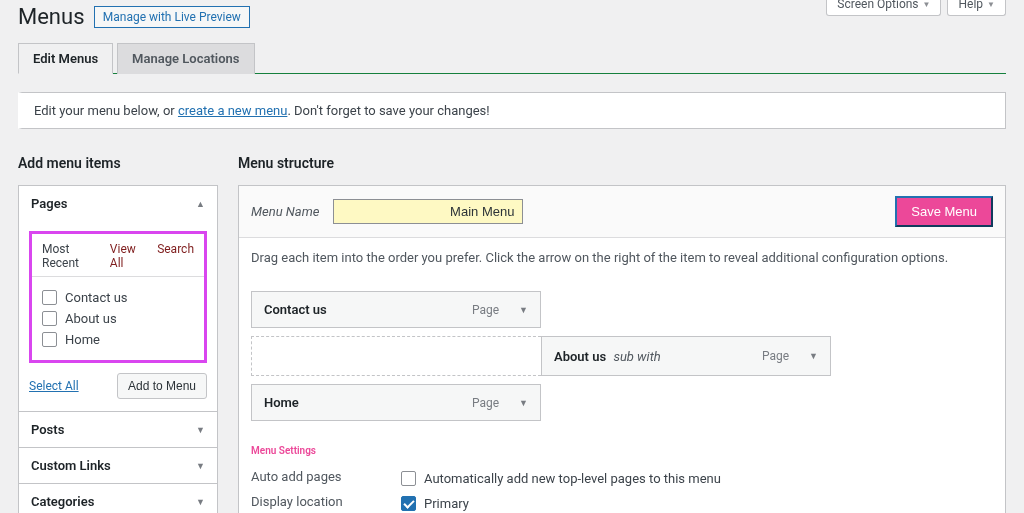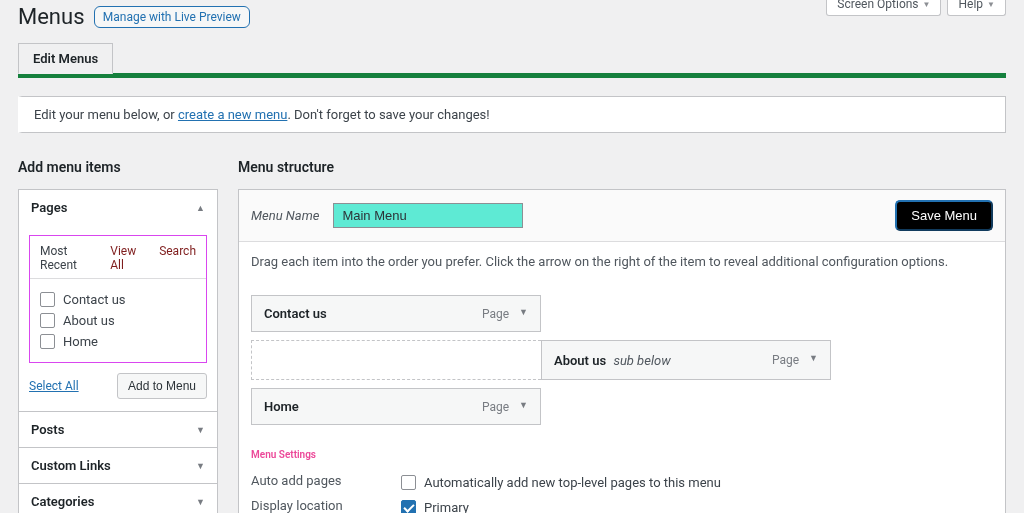--- a/index.html
+++ b/index.html
@@ -37,28 +37,28 @@
     color: #1d2327;
     display: inline-block;
     margin-right: 6px;
     padding-top: 4px;
   }
   .live-preview-btn {
     display: inline-block;
     font-size: 12px;
     color: #2271b1;
     border: 1px solid #2271b1;
-    border-radius: 6px;
+    border-radius: 0;
     padding: 3px 8px;
     background: #f6f7f7;
     cursor: pointer;
     vertical-align: 3px;
   }
   .tab-wrapper {
-    border-bottom: 5px solid #15803d;
+    border-bottom: 1px solid #15803d;
     margin-top: 14px;
     display: flex;
   }
   .tab {
     border: 1px solid #c3c4c7;
     border-bottom: none;
     background: #dcdcde;
     color: #50575e;
     padding: 7px 14px;
     font-size: 13px;
@@ -111,21 +111,21 @@
     border-top: 1px solid #c3c4c7;
     cursor: pointer;
     background: #fff;
   }
   .acc-head:first-child { border-top: none; }
   .acc-head .tri { font-size: 9px; color: #787c82; }
   .acc-body {
     padding: 10px 10px 12px 10px;
   }
   .inner-box {
-    border: 1px solid #d946ef;
+    border: 3px solid #d946ef;
     padding: 0;
   }
   .inner-tabs {
     display: flex;
     gap: 12px;
     padding: 8px 10px 6px 10px;
     font-size: 12px;
     border-bottom: 1px solid #dcdcde;
   }
   .inner-tabs .it { color: #7f1d1d; cursor: pointer; }
@@ -170,26 +170,26 @@
   .btn {
     border: 1px solid #c3c4c7;
     background: #f6f7f7;
     color: #2c3338;
     padding: 5px 10px;
     font-size: 12px;
     border-radius: 3px;
     cursor: pointer;
   }
   .btn-primary {
-    background: #000000;
+    background: #ec4899;
     border-color: #2271b1;
     color: #fff;
     padding: 6px 14px;
     font-size: 13px;
-    border-radius: 5px;
+    border-radius: 0;
     cursor: pointer;
     margin-left: 15px;
   }
   
   .menu-frame {
     border: 1px solid #c3c4c7;
     background: #fff;
   }
   .menu-bar {
     background: #fafafa;
@@ -197,25 +197,26 @@
     padding: 10px 12px;
     display: flex;
     align-items: center;
     justify-content: space-between;
     gap: 36px;
   }
   .menu-bar .left { display: flex; align-items: center; gap: 14px; }
   .menu-bar label { font-style: italic; color: #50575e; font-size: 13px; }
   .menu-bar input[type=text] {
     border: 1px solid #8c8f94;
-    background: #5eead4;
+    background: #fef9c3;
     padding: 4px 8px;
     font-size: 13px;
     width: 190px;
     color: #2c3338;
+    text-align: right;
   }
   .hint {
     padding: 12px;
     color: #50575e;
     font-size: 13px;
   }
   .items-area { padding: 6px 12px 18px 12px; }
   .menu-item {
     border: 1px solid #c3c4c7;
     background: #f6f7f7;
@@ -224,21 +225,21 @@
     justify-content: space-between;
     align-items: center;
     padding: 10px 12px;
     font-size: 13px;
     margin-top: 8px;
     cursor: move;
   }
   .menu-item .label { font-weight: 600; color: #1d2327; }
   .menu-item .sub { font-style: italic; font-weight: 400; color: #50575e; margin-left: 4px; }
   .menu-item .right {
-    display: flex; align-items: flex-start; gap: 10px;
+    display: flex; align-items: center; gap: 20px;
     color: #787c82; font-size: 12px; margin-left: 33px;
   }
   .menu-item .tri { font-size: 9px; color: #787c82; }
   .sub-row { display: flex; }
   .placeholder {
     width: 290px;
     border: 1px dashed #c3c4c7;
     border-right: none;
     margin-top: 8px;
     height: 40px;
@@ -275,20 +276,21 @@
     <span>Help</span>
     <span class="tri">▼</span>
   </div>
 </div>
 
 <h1 class="page-title">Menus</h1>
 <a class="live-preview-btn">Manage with Live Preview</a>
 
 <div class="tab-wrapper">
   <div class="tab active">Edit Menus</div>
+  <div class="tab">Manage Locations</div>
 </div>
 
 <div class="notice">
   <span>Edit your menu below, or </span><a href="#">create a new menu</a><span>. Don't forget to save your changes!</span>
 </div>
 
 <div class="columns">
 
   <div class="col-left">
     <h3 class="section-h">Add menu items</h3>
@@ -362,21 +364,21 @@
             <span>Page</span>
             <span class="tri">▼</span>
           </span>
         </div>
 
         <div class="sub-row">
           <div class="placeholder"></div>
           <div class="menu-item" style="margin-left:-250px; position:relative; left:250px;">
             <span>
               <span class="label">About us</span>
-              <span class="sub">sub below</span>
+              <span class="sub">sub with</span>
             </span>
             <span class="right">
               <span>Page</span>
               <span class="tri">▼</span>
             </span>
           </div>
         </div>
 
         <div class="menu-item">
           <span class="label">Home</span>

